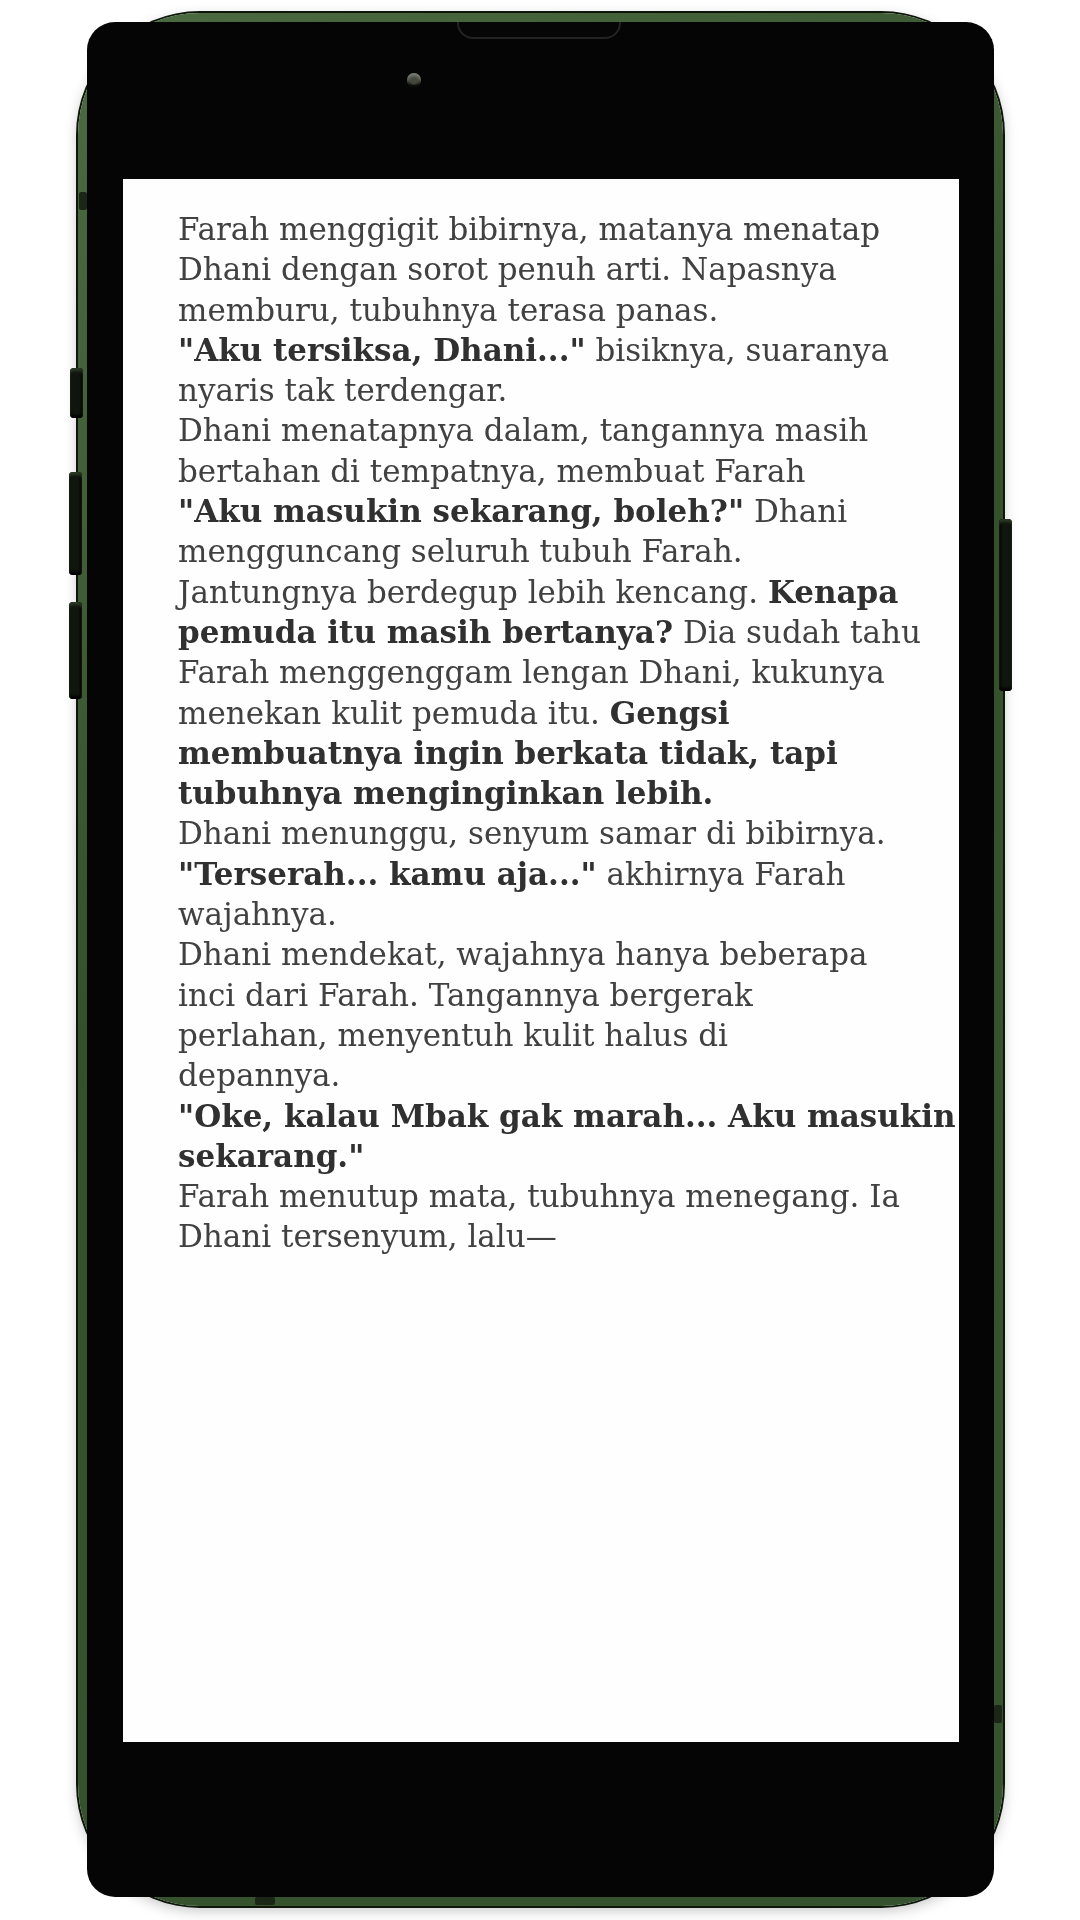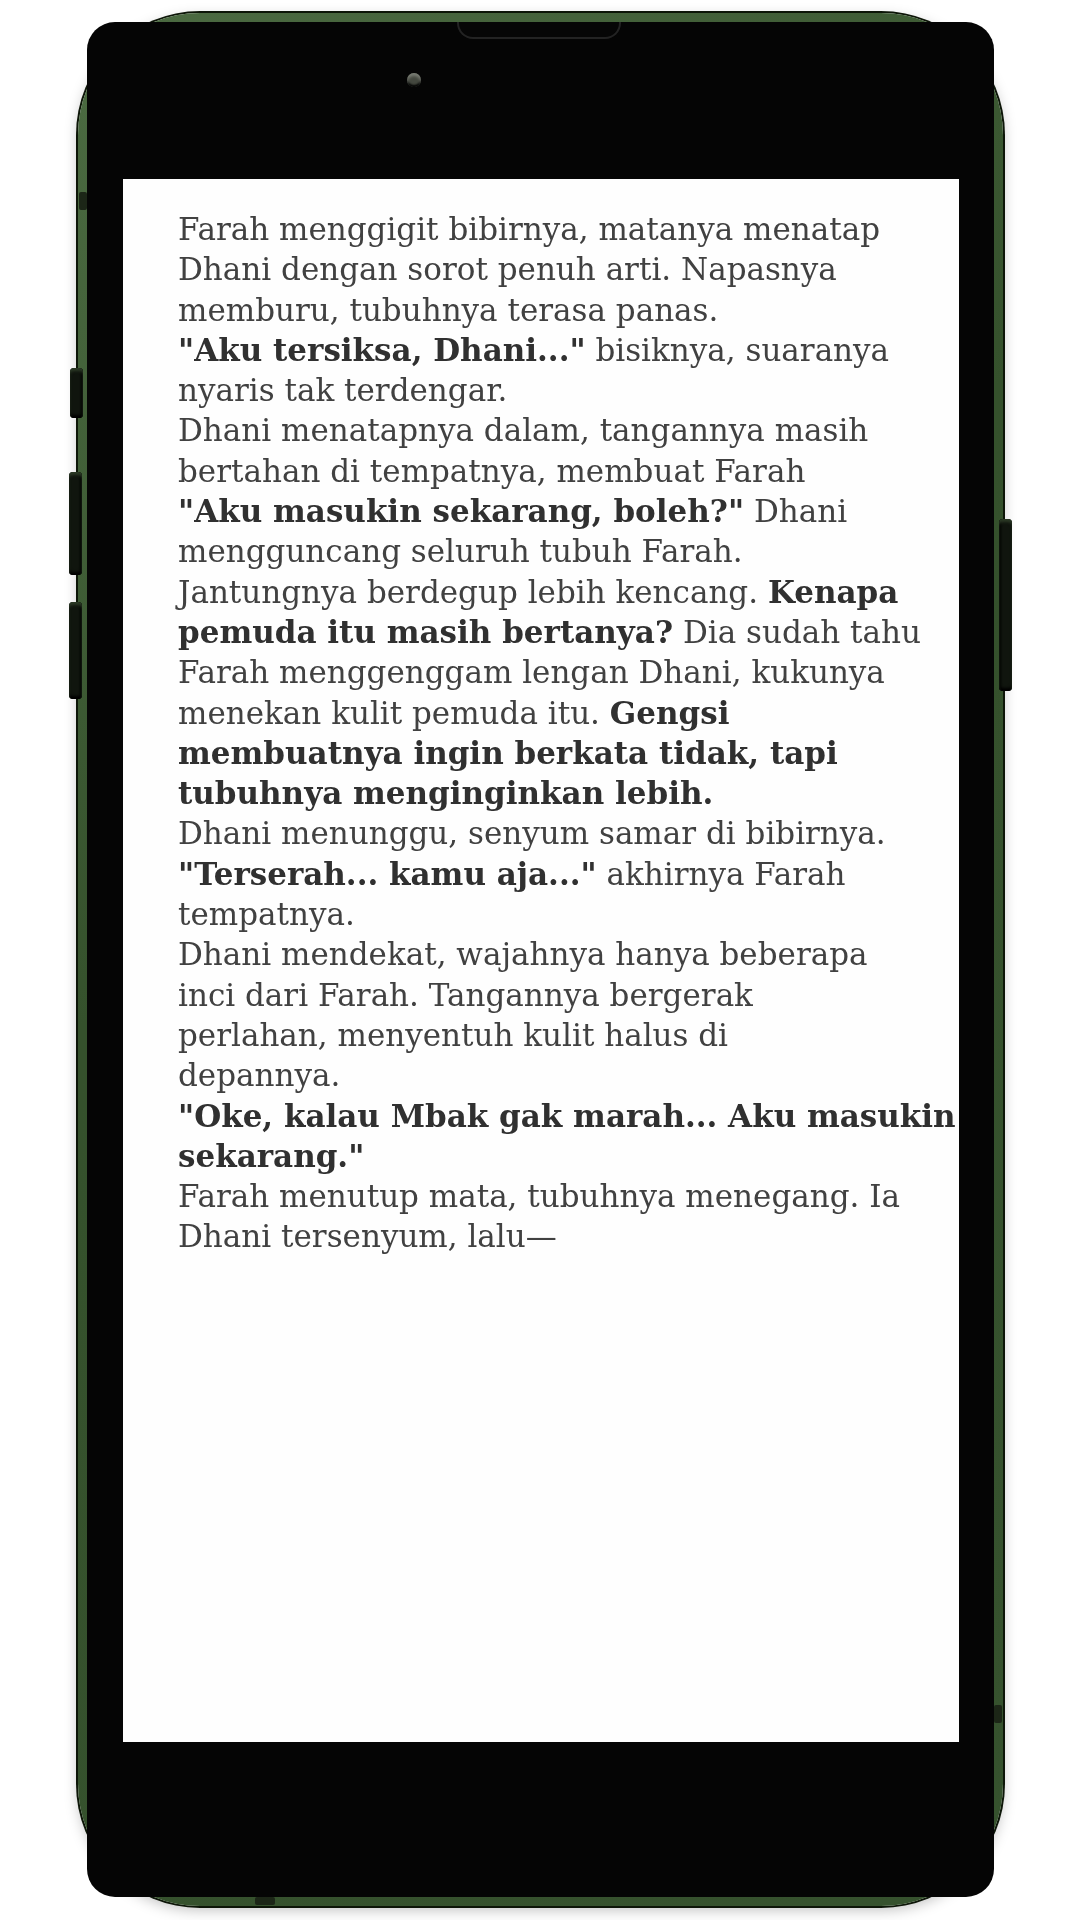--- a/index.html
+++ b/index.html
@@ -95,21 +95,21 @@
             <div class="line"><span class="b">"Aku masukin sekarang, boleh?"</span><span class="r"> Dhani</span></div>
             <div class="line"><span class="r">mengguncang seluruh tubuh Farah.</span></div>
             <div class="line"><span class="r">Jantungnya berdegup lebih kencang. </span><span class="b">Kenapa</span></div>
             <div class="line"><span class="b">pemuda itu masih bertanya?</span><span class="r"> Dia sudah tahu</span></div>
             <div class="line"><span class="r">Farah menggenggam lengan Dhani, kukunya</span></div>
             <div class="line"><span class="r">menekan kulit pemuda itu. </span><span class="b">Gengsi</span></div>
             <div class="line"><span class="b">membuatnya ingin berkata tidak, tapi</span></div>
             <div class="line"><span class="b">tubuhnya menginginkan lebih.</span></div>
             <div class="line"><span class="r">Dhani menunggu, senyum samar di bibirnya.</span></div>
             <div class="line"><span class="b">"Terserah... kamu aja..."</span><span class="r"> akhirnya Farah</span></div>
-            <div class="line"><span class="r">tempatnya.</span></div>
+            <div class="line"><span class="r">wajahnya.</span></div>
             <div class="line"><span class="r">Dhani mendekat, wajahnya hanya beberapa</span></div>
             <div class="line"><span class="r">inci dari Farah. Tangannya bergerak</span></div>
             <div class="line"><span class="r">perlahan, menyentuh kulit halus di</span></div>
             <div class="line"><span class="r">depannya.</span></div>
             <div class="line"><span class="b">"Oke, kalau Mbak gak marah... Aku masukin</span></div>
             <div class="line"><span class="b">sekarang."</span></div>
             <div class="line"><span class="r">Farah menutup mata, tubuhnya menegang. Ia</span></div>
             <div class="line"><span class="r">Dhani tersenyum, lalu—</span></div>
           </div>
       </div>

